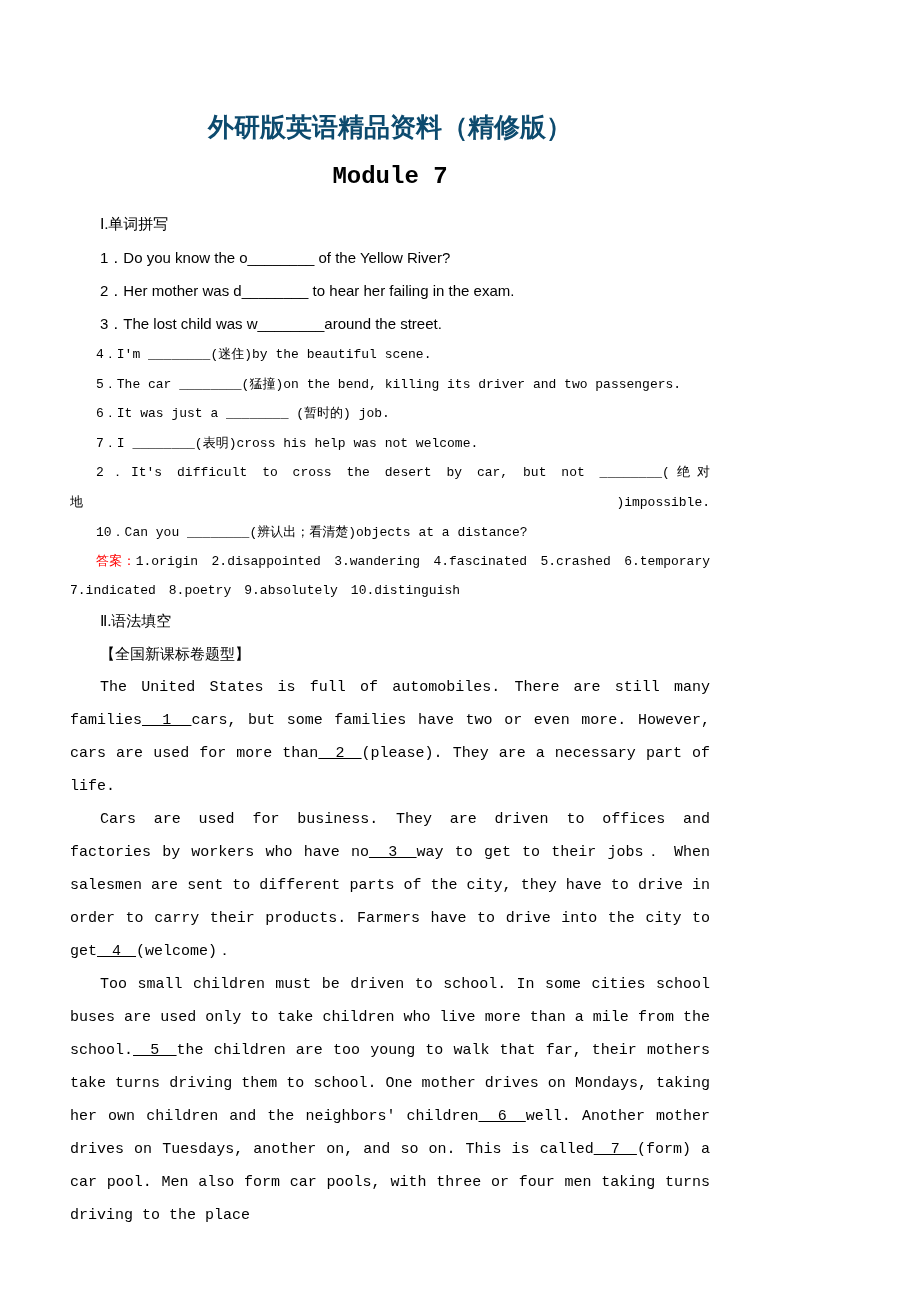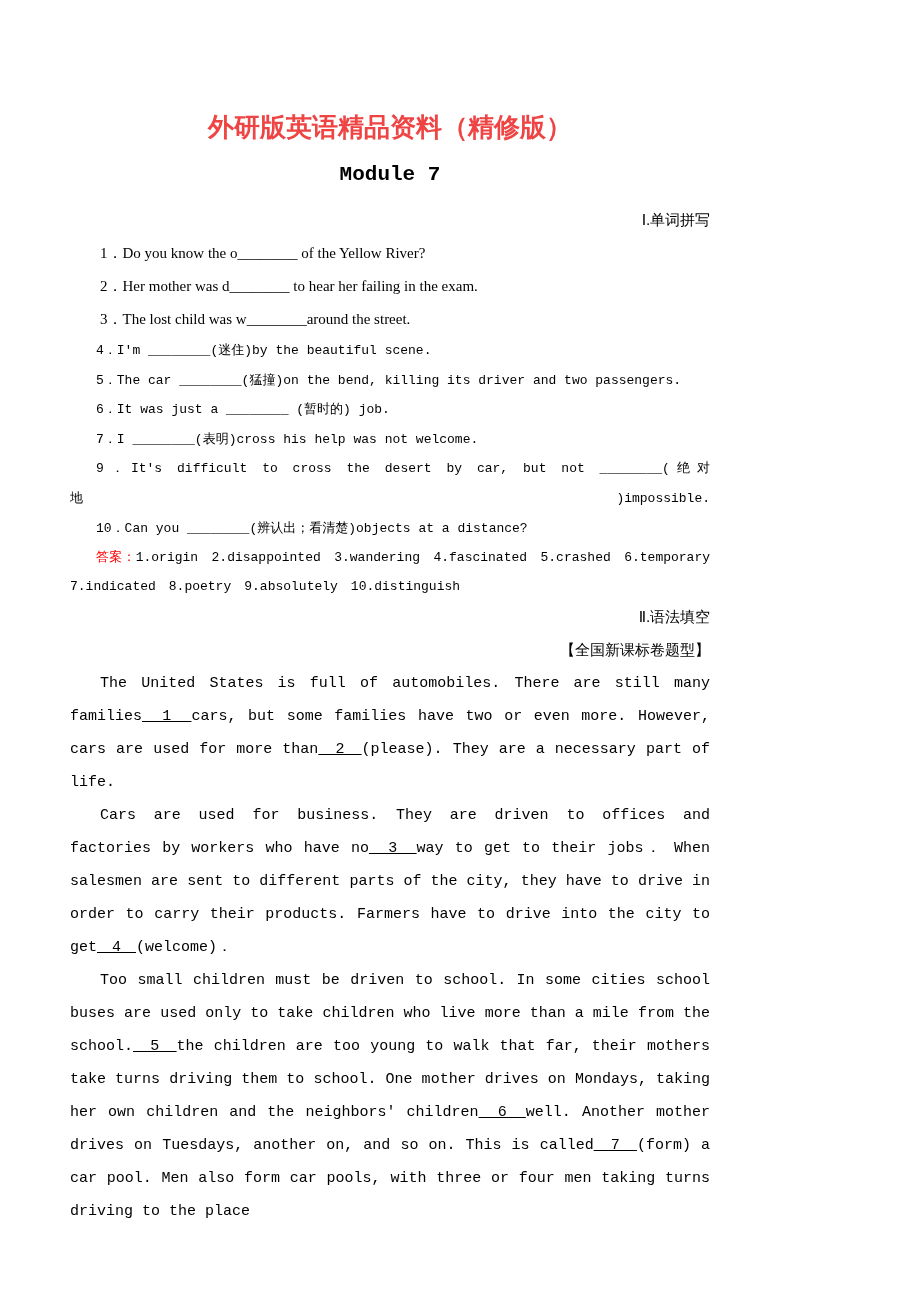--- a/index.html
+++ b/index.html
@@ -11,43 +11,42 @@
   }
   .page {
     padding: 110px 70px 80px 70px;
     width: 780px;
     box-sizing: border-box;
     color: #000;
     font-size: 15px;
   }
   .title-main {
     text-align: center;
-    color: #ef4444;
+    color: #0c4a6e;
     font-size: 26px;
     font-weight: bold;
     font-family: "SimHei", "黑体", sans-serif;
     margin-bottom: 18px;
   }
   .title-sub {
     text-align: center;
     font-family: "Courier New", monospace;
-    font-size: 21px;
+    font-size: 24px;
     font-weight: bold;
     margin-bottom: 18px;
   }
   .section-head {
     text-indent: 2em;
     line-height: 2.2;
     font-family: "SimSun", "宋体", serif;
-    text-align: right;
   }
   .line {
     text-indent: 2em;
     line-height: 2.2;
-    font-family: Liberation Serif, serif;
+    font-family: Liberation Sans, sans-serif;
     font-size: 15px;
   }
   .mixed {
     text-indent: 2em;
     line-height: 2.2;
     font-family: "Courier New", monospace;
     font-size: 13px;
   }
   .cn {
     font-family: "SimSun", "宋体", serif;
@@ -92,21 +91,21 @@
   <div class="mixed">
     <span>6．It was just a ________ (</span><span class="cn">暂时的</span><span>) job.</span>
   </div>
 
   <div class="mixed">
     <span>7．I ________(</span><span class="cn">表明</span><span>)cross his help was not welcome.</span>
   </div>
 
 
   <div class="mixed" style="text-align:justify; text-align-last:justify;">
-    <span>9．It's difficult to cross the desert by car, but not ________(</span><span class="cn">绝对地</span><span>)impossible.</span>
+    <span>2．It's difficult to cross the desert by car, but not ________(</span><span class="cn">绝对地</span><span>)impossible.</span>
   </div>
 
   <div class="mixed">
     <span>10．Can you ________(</span><span class="cn">辨认出；看清楚</span><span>)objects at a distance?</span>
   </div>
 
   <div class="mixed" style="text-align:justify;">
     <span class="cn red">答案：</span><span>1.origin　2.disappointed　3.wandering　4.fascinated　5.crashed　6.temporary　7.indicated　8.poetry　9.absolutely　10.distinguish</span>
   </div>
 

